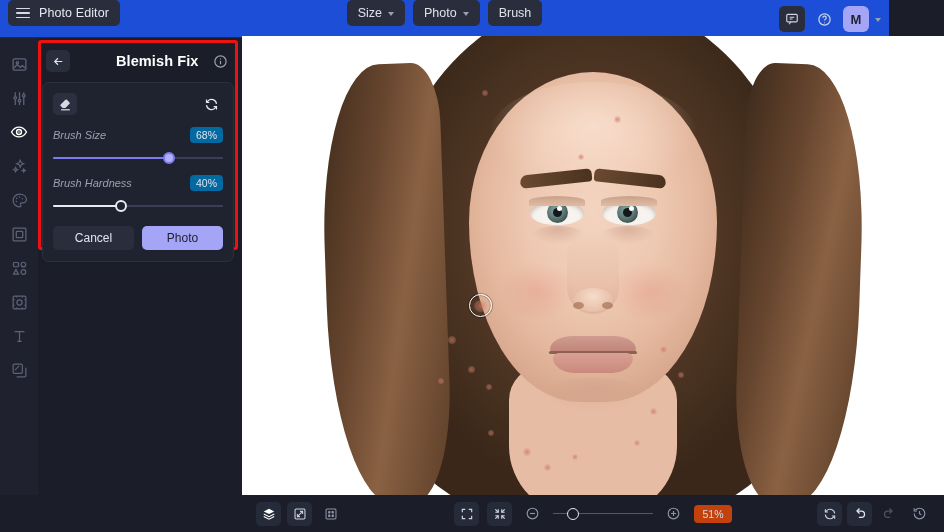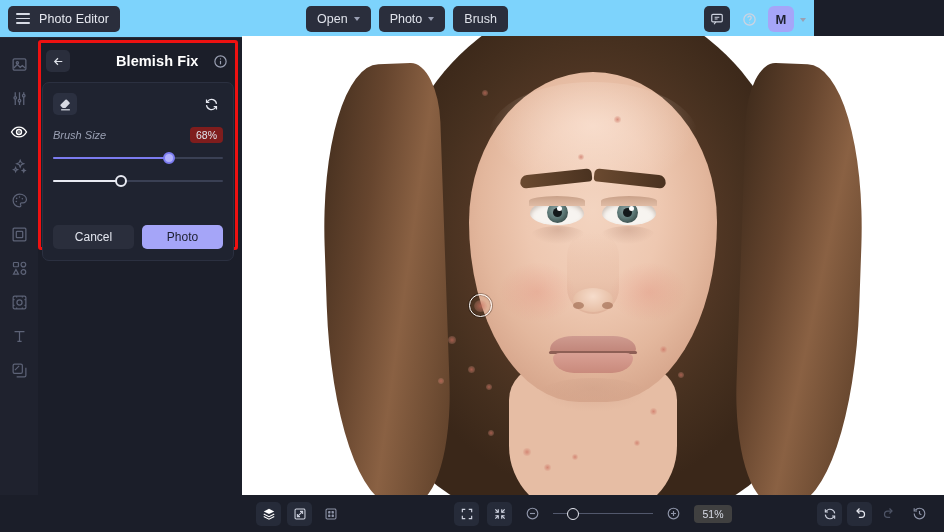--- a/index.html
+++ b/index.html
@@ -12,24 +12,24 @@
   }
   #app {
     position: relative;
     width: 944px; height: 532px;
     background: #1b1e29;
   }
 
   
   #topbar {
     position: absolute; left: 0; top: 0;
-    width: 814px; height: 38px;
-    background: #7dd3fc;
+    width: 889px; height: 38px;
+    background: #1d4ed8;
     border-bottom: 1px solid #272b38;
-    display: flex; align-items: center;
+    display: flex; align-items: flex-start;
   }
   .brand {
     display: flex; align-items: center; gap: 9px;
     margin-left: 8px;
     padding: 5px 11px 5px 8px;
     border-radius: 5px;
     background: #2a2e3c;
     height: 26px;
   }
   .hamburger { width: 14px; display: flex; flex-direction: column; gap: 3px; }
@@ -132,21 +132,21 @@
     display: flex; align-items: center; justify-content: center;
     cursor: pointer; color: #e6e8f0;
   }
   .tool-btn.active { background: #2b3040; }
 
   .slider-block { margin-top: 11px; }
   .slider-head { display: flex; align-items: center; justify-content: space-between; }
   .slider-label { color: #9ba1b4; font-size: 11px; font-style: italic; }
   .slider-val {
     color: #dfe2ea; font-size: 10.5px;
-    background: #7f1d1d; border-radius: 4px;
+    background: #0369a1; border-radius: 4px;
     padding: 2px 6px;
     min-width: 32px; text-align: center; margin-left: 32px;
   }
   .track {
     position: relative;
     margin-top: 9px; height: 12px;
   }
   .track .rail-line {
     position: absolute; left: 0; right: 0; top: 5px;
     height: 2px; background: #3a4054; border-radius: 2px;
@@ -163,21 +163,21 @@
   }
   .fill.accent { background: #7b7bf0; }
   .knob.accent { background: #b0b0fb; border: 2px solid #7b7bf0; }
   .fill.white  { background: #e8eaf2; }
   .knob.white  { background: #1f2330; border: 2px solid #e8eaf2; }
 
   .btn-row { display: flex; gap: 8px; margin-top: 14px; }
   .btn {
     flex: 1; height: 24px; border-radius: 5px;
     display: flex; align-items: center; justify-content: center;
-    font-size: 12px; cursor: pointer; margin-top: 24px;
+    font-size: 12px; cursor: pointer;
   }
   .btn.cancel { background: #2a2e3c; color: #e2e5ee; }
   .btn.apply  { background: #a5a5f8; color: #1d2030; }
 
   
   #tooltip {
     position: absolute; left: 56px; top: 258px;
     width: 172px;
     background: #ece8c8;
     color: #2e2e26;
@@ -368,21 +368,21 @@
   .bb-btn.dim { color: #4e5466; }
   .zoom-slider { position: relative; width: 100px; height: 12px; }
   .zoom-slider .zrail { position: absolute; left:0; right:0; top:5px; height:1.5px; background:#52586c; }
   .zoom-slider .zknob {
     position: absolute; top: 0; left: 14px;
     width: 12px; height: 12px; border-radius: 50%;
     background: #1b1e29; border: 1.8px solid #e6e8f0;
     cursor: pointer;
   }
   .zoom-val {
-    background: #404040; color: #d9dce7;
+    background: #c2410c; color: #d9dce7;
     font-size: 10.5px; border-radius: 4px;
     padding: 3px 8px; min-width: 38px; text-align: center;
   }
   svg { display: block; }
 </style>
 </head>
 <body>
 
 <div id="app">
 
@@ -391,21 +391,21 @@
       <span class="hamburger">
           <i></i>
           <i></i>
           <i></i>
         </span>
       <span class="brand-title">Photo Editor</span>
     </div>
 
     <div class="top-center">
       <div class="tbtn">
-        <span>Open</span>
+        <span>Size</span>
         <span class="caret"></span>
       </div>
       <div class="tbtn">
         <span>Photo</span>
         <span class="caret"></span>
       </div>
       <div class="tbtn">
         <span>Brush</span>
       </div>
     </div>
@@ -604,20 +604,24 @@
           <span class="slider-val">68%</span>
         </div>
         <div class="track">
           <div class="rail-line"></div>
           <div class="fill accent" style="width:68%"></div>
           <div class="knob accent" style="left:68%"></div>
         </div>
       </div>
 
       <div class="slider-block">
+        <div class="slider-head">
+          <span class="slider-label">Brush Hardness</span>
+          <span class="slider-val">40%</span>
+        </div>
         <div class="track">
           <div class="rail-line"></div>
           <div class="fill white" style="width:40%"></div>
           <div class="knob white" style="left:40%"></div>
         </div>
       </div>
 
       <div class="btn-row">
         <div class="btn cancel">Cancel</div>
         <div class="btn apply">Photo</div>

